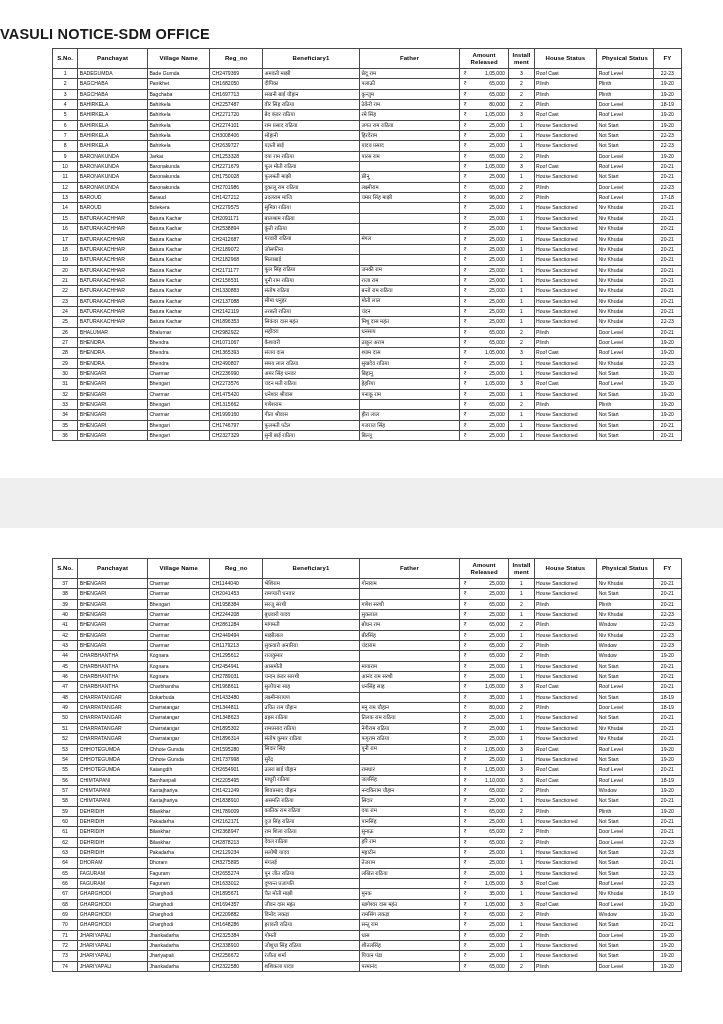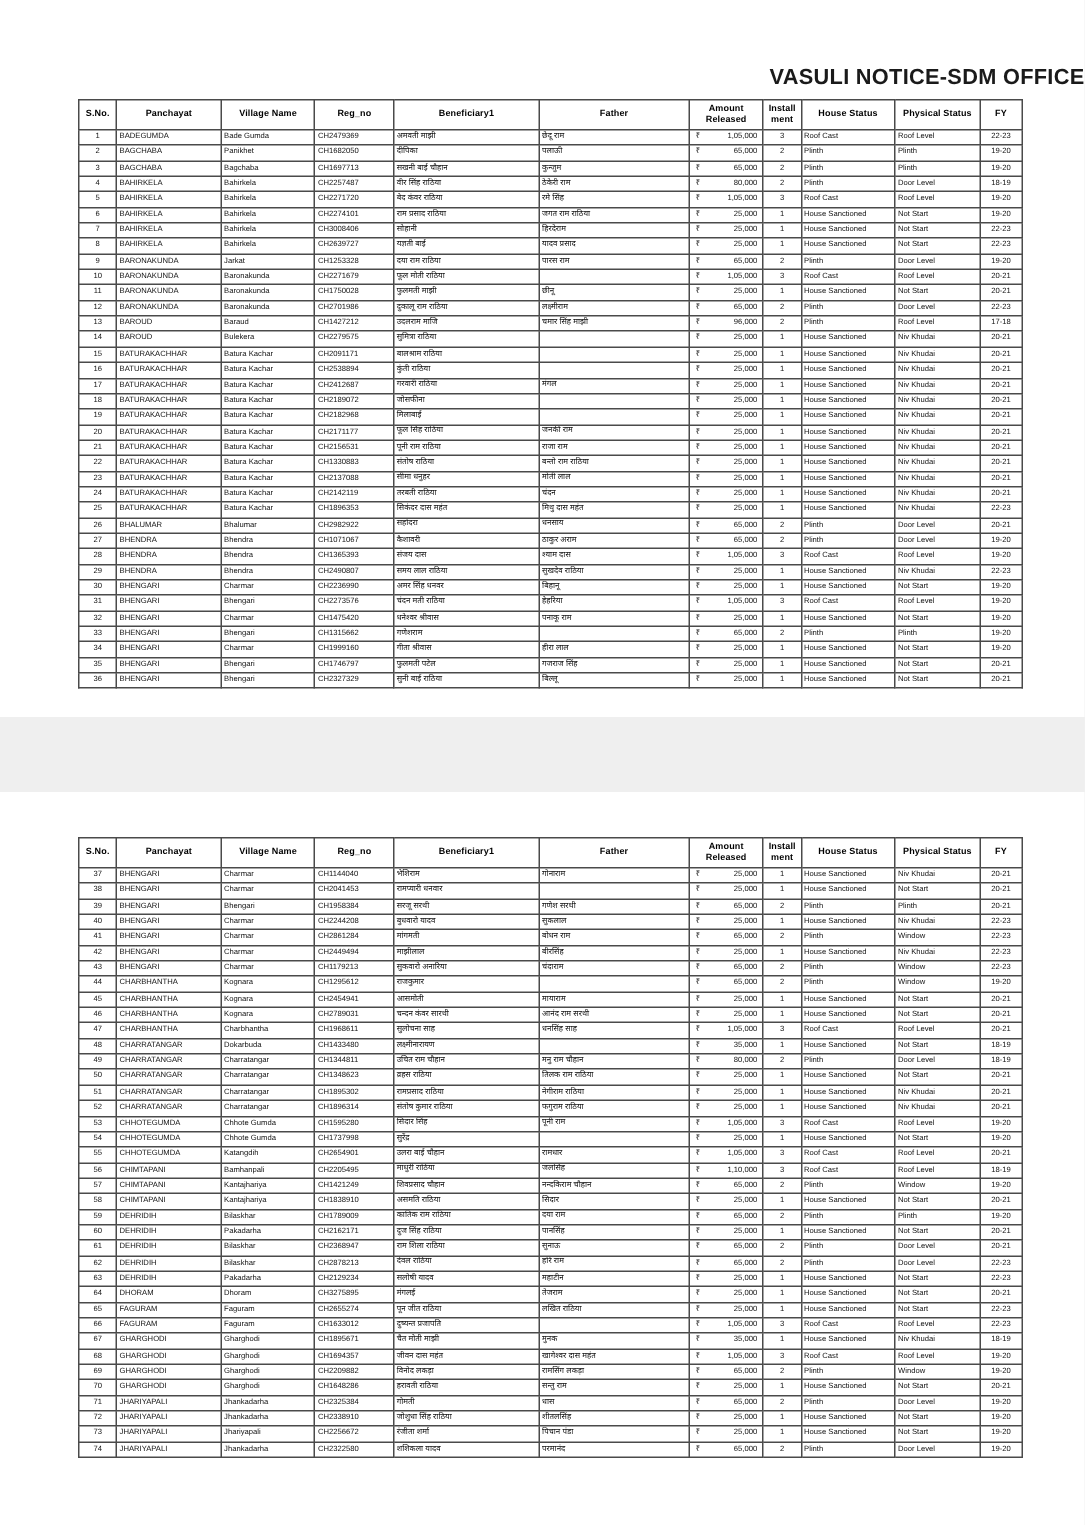--- a/index.html
+++ b/index.html
@@ -24,26 +24,26 @@
     left: 0;
     width: 723px;
     background: #ffffff;
     box-sizing: border-box;
   }
   .sheet-1 { top: 0px; height: 478px; }
   .gap-band { position: absolute; left: 0; top: 478px; width: 723px; height: 50px; background: #efefef; }
   .sheet-2 { top: 528px; height: 496px; }
 
   .doc-title {
-    text-align: right;
+    text-align: left;
     font-size: 14.5px;
     font-weight: bold;
     color: #1a1a1a;
     letter-spacing: .2px;
-    padding-top: 44px;
+    padding-top: 26px;
     padding-bottom: 6px;
     font-family: "Liberation Sans", sans-serif;
   }
   .table-wrap-1 { padding: 0 41px 0 52px; }
   .table-wrap-2 { padding: 30px 41px 0 52px; }
 
   table.vasuli {
     border-collapse: collapse;
     width: 100%;
     table-layout: fixed;

